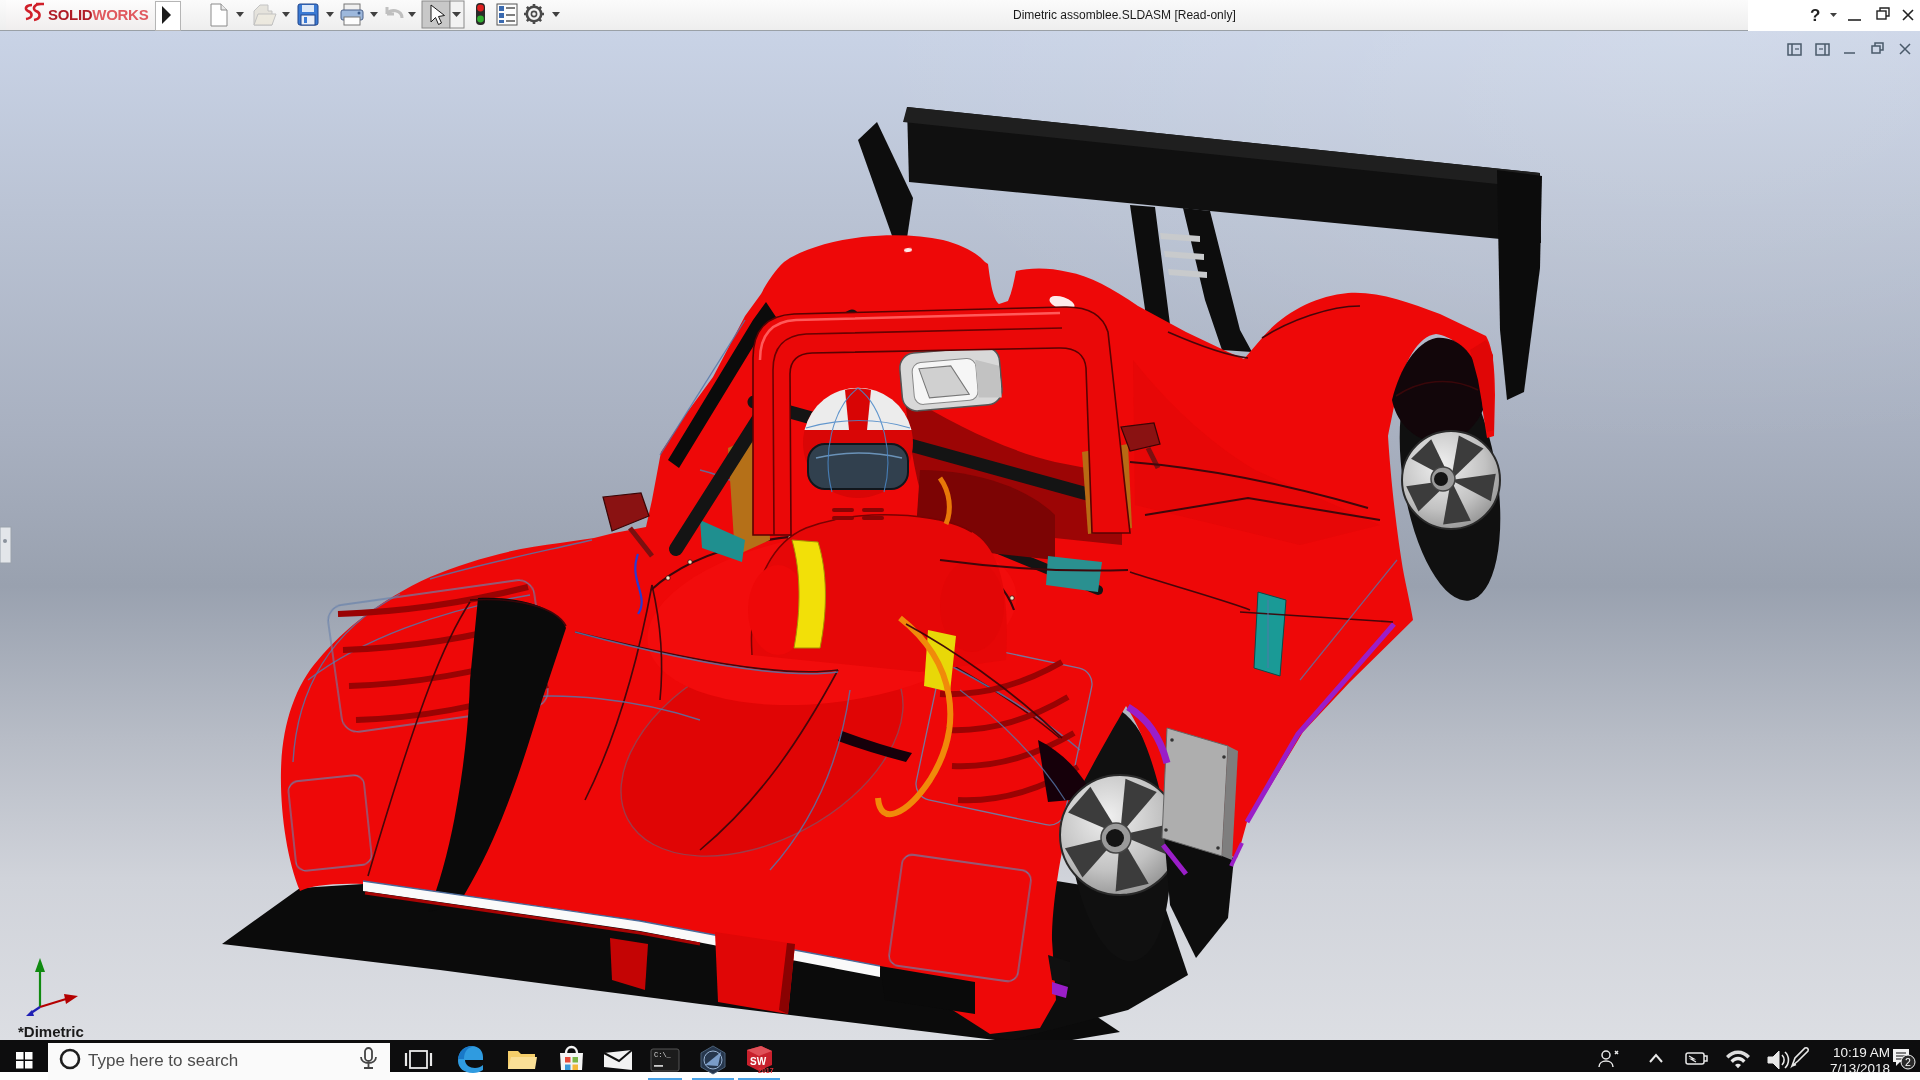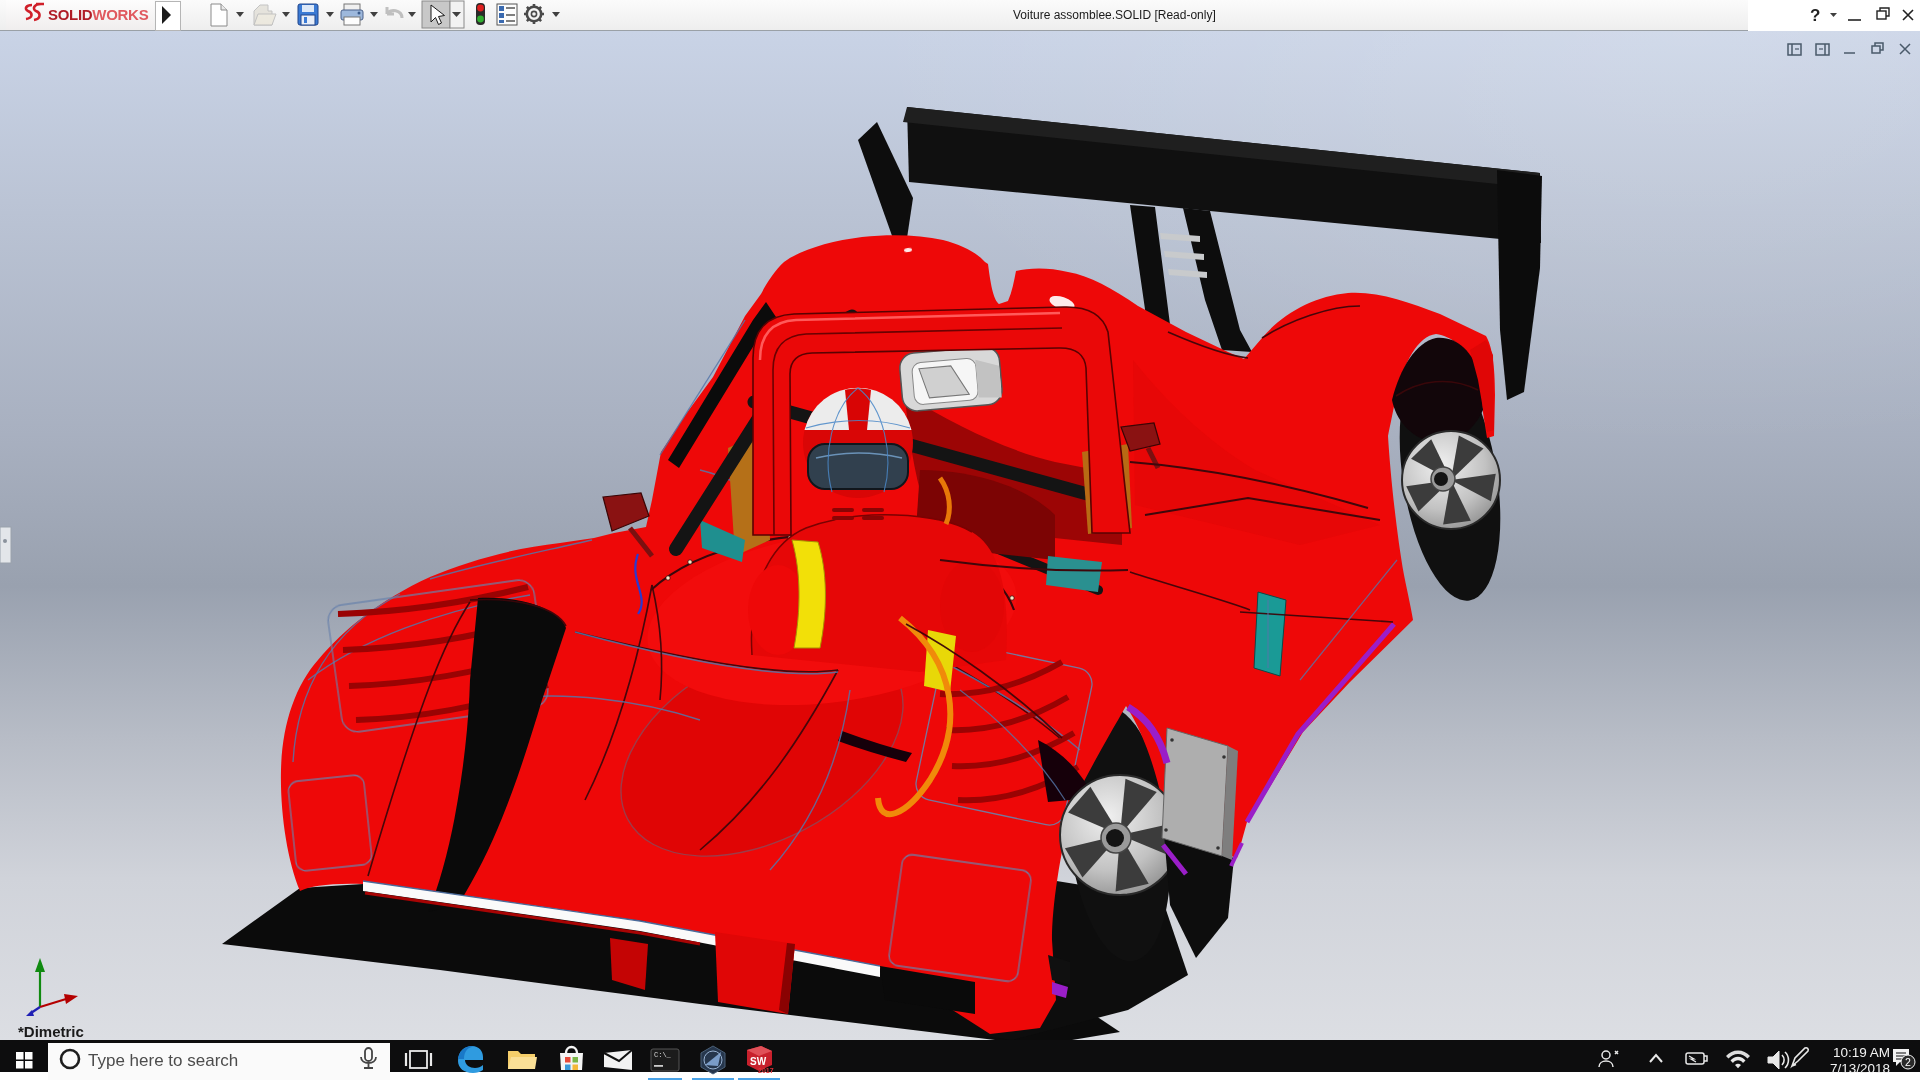--- a/index.html
+++ b/index.html
@@ -326,21 +326,21 @@
 
     <g transform="translate(324,4)">
       <circle cx="10" cy="10" r="7.2" fill="none" stroke="#4a4a4a" stroke-width="2.6"></circle>
       <circle cx="10" cy="10" r="2.6" fill="#f2f2f2" stroke="#4a4a4a" stroke-width="1.6"></circle>
       <g stroke="#4a4a4a" stroke-width="2.6">
         <path d="M10,0 v3.4 M10,16.6 v3.4 M0,10 h3.4 M16.6,10 h3.4 M2.9,2.9 l2.4,2.4 M14.7,14.7 l2.4,2.4 M17.1,2.9 l-2.4,2.4 M5.3,14.7 l-2.4,2.4"></path>
       </g>
     </g>
     <path d="M352,12 l8,0 l-4,5 z" fill="#404040"></path>
   </svg>
-  <div class="tbtxt" style="left:1013px;top:8px;color:#1a1a1a;">Voiture assomblee.SOLID [Read-only]</div>
+  <div class="tbtxt" style="left:1013px;top:8px;color:#1a1a1a;">Dimetric assomblee.SLDASM [Read-only]</div>
 
   <svg width="130" height="30" style="left:1790px;top:0">
     <text x="20" y="21" font-size="17" fill="#222" font-weight="bold">?</text>
     <path d="M40,13 l7,0 l-3.5,4 z" fill="#404040"></path>
     <path d="M58,20 h13" stroke="#222" stroke-width="1.6"></path>
     <g stroke="#222" fill="none" stroke-width="1.4">
       <rect x="87" y="11" width="9" height="8"></rect>
       <path d="M90,11 v-3 h9 v8 h-3"></path>
     </g>
     <path d="M113,10 l10,10 m0,-10 l-10,10" stroke="#222" stroke-width="1.6"></path>

